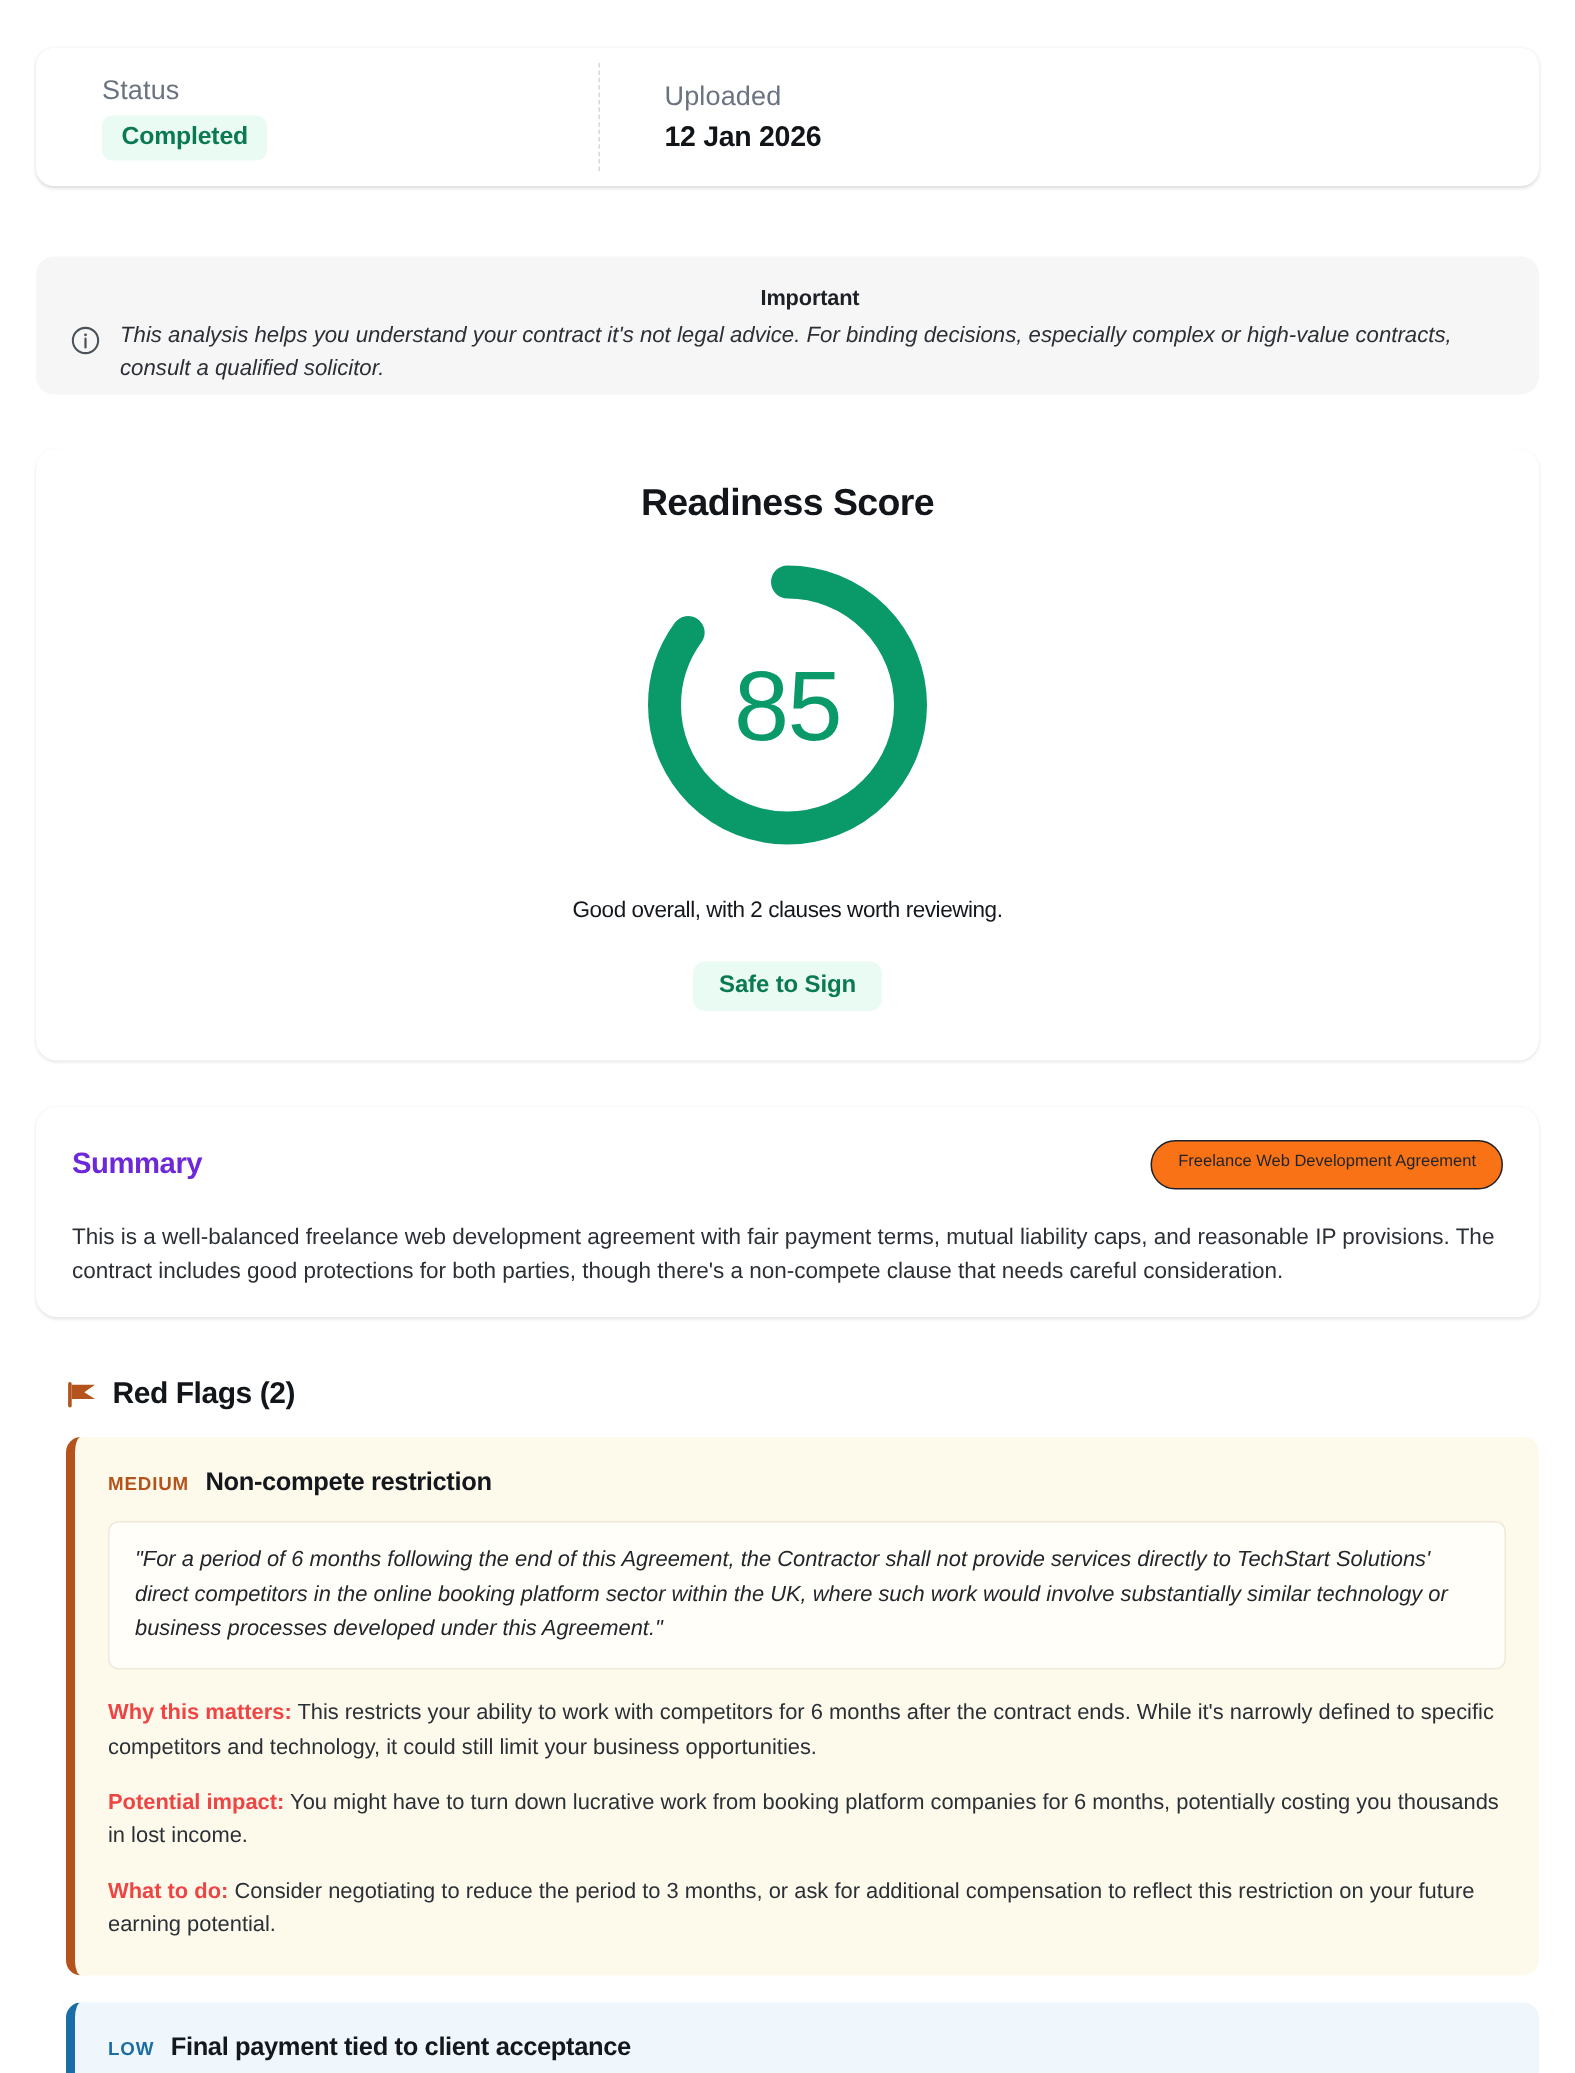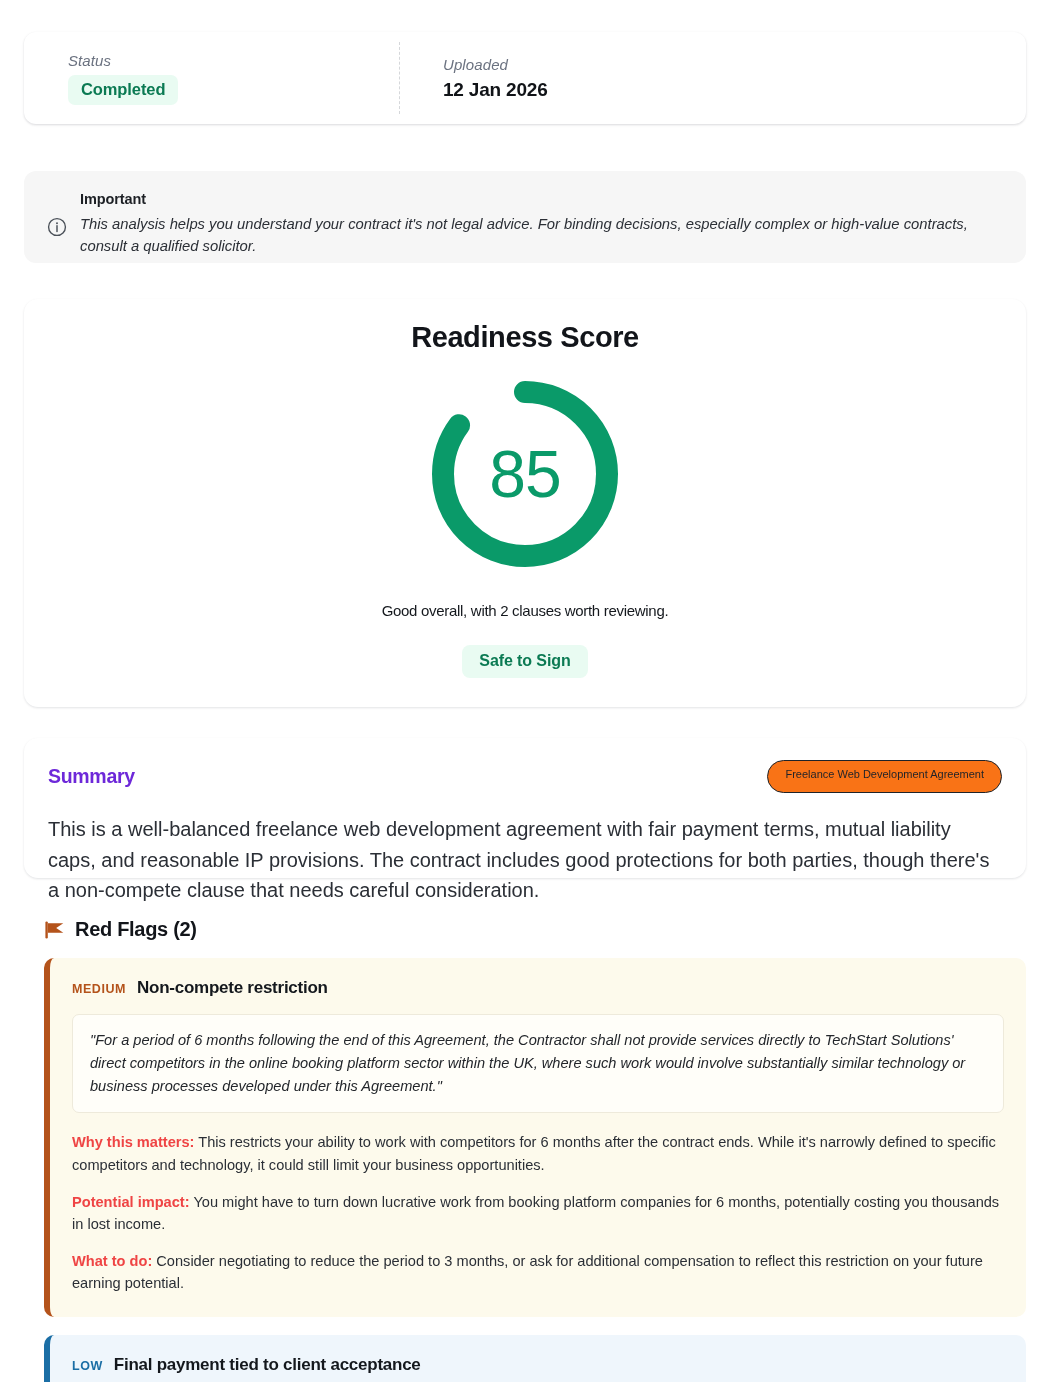--- a/index.html
+++ b/index.html
@@ -42,26 +42,25 @@
   .stat:nth-child(1) { width: 375px; }
   .stat:nth-child(2) { width: 352px; }
   .stat:nth-child(3) { width: 275px; }
   .stat + .stat::before {
     content: "";
     position: absolute;
     left: 0; top: 10px; bottom: 10px;
     border-left: 1px dashed #d5d7da;
   }
   .stat-label {
-    font-size: 15px;
+    font-size: 18px;
     color: #6b7280;
     letter-spacing: .1px;
     margin-bottom: 6px;
     font-weight: 400;
-    font-style: italic;
   }
   .stat-value {
     font-size: 19px;
     font-weight: 700;
     color: #111418;
     letter-spacing: -.2px;
   }
   .status-pill {
     align-self: flex-start;
     background: #e9fbf2;
@@ -92,20 +91,21 @@
     margin-top: 27px;
     margin-right: 12px;
   }
   .notice-body { padding-top: 2px; }
   .notice-title {
     font-size: 14.5px;
     font-weight: 700;
     color: #1d2025;
     margin-bottom: 6px;
     letter-spacing: -.1px;
+    text-align: center;
   }
   .notice-text {
     font-size: 14.8px;
     line-height: 1.52;
     color: #2b2f36;
     max-width: 920px;
     font-style: italic;
   }
 
   
@@ -114,21 +114,21 @@
     left: 24px;
     top: 299px;
     width: 1002px;
     height: 408px;
     border-radius: 14px;
     background: #ffffff;
     box-shadow: 0 1px 3px rgba(16,24,40,.07), 0 1px 2px rgba(16,24,40,.05);
     text-align: center;
   }
   .score-title {
-    font-size: 29px;
+    font-size: 25px;
     font-weight: 700;
     color: #12151a;
     letter-spacing: -.4px;
     padding-top: 22px;
   }
   .gauge-wrap {
     margin-top: 20px;
     height: 200px;
     display: flex;
     align-items: center;
@@ -194,21 +194,21 @@
     border: 1.4px solid #1f2329;
     border-radius: 999px;
     padding: 7px 17px 12px;
     font-size: 11px;
     color: #1f2329;
     background: #f97316;
     white-space: nowrap;
   }
   .summary-text {
     margin-top: 21px;
-    font-size: 20px;
+    font-size: 15px;
     line-height: 1.53;
     color: #2b2f36;
     max-width: 960px;
   }
 
   
   .flags-section {
     position: absolute;
     left: 24px;
     top: 918px;

